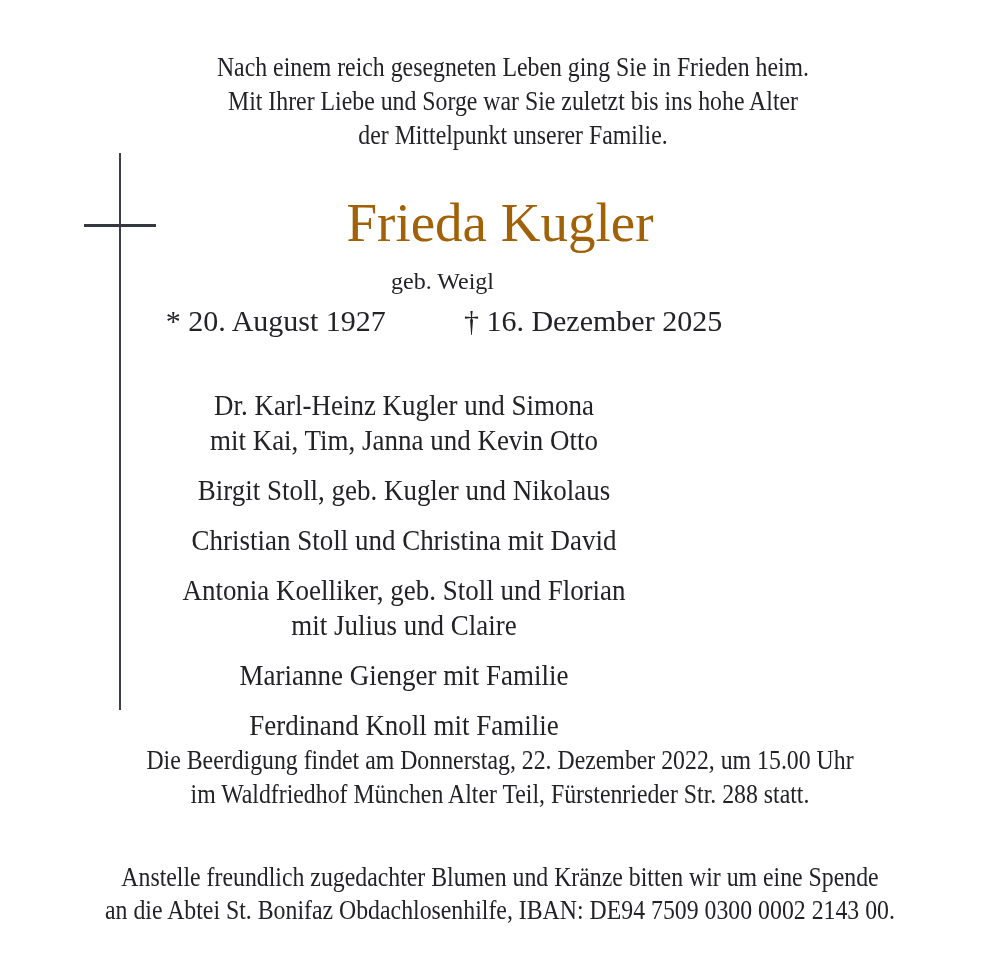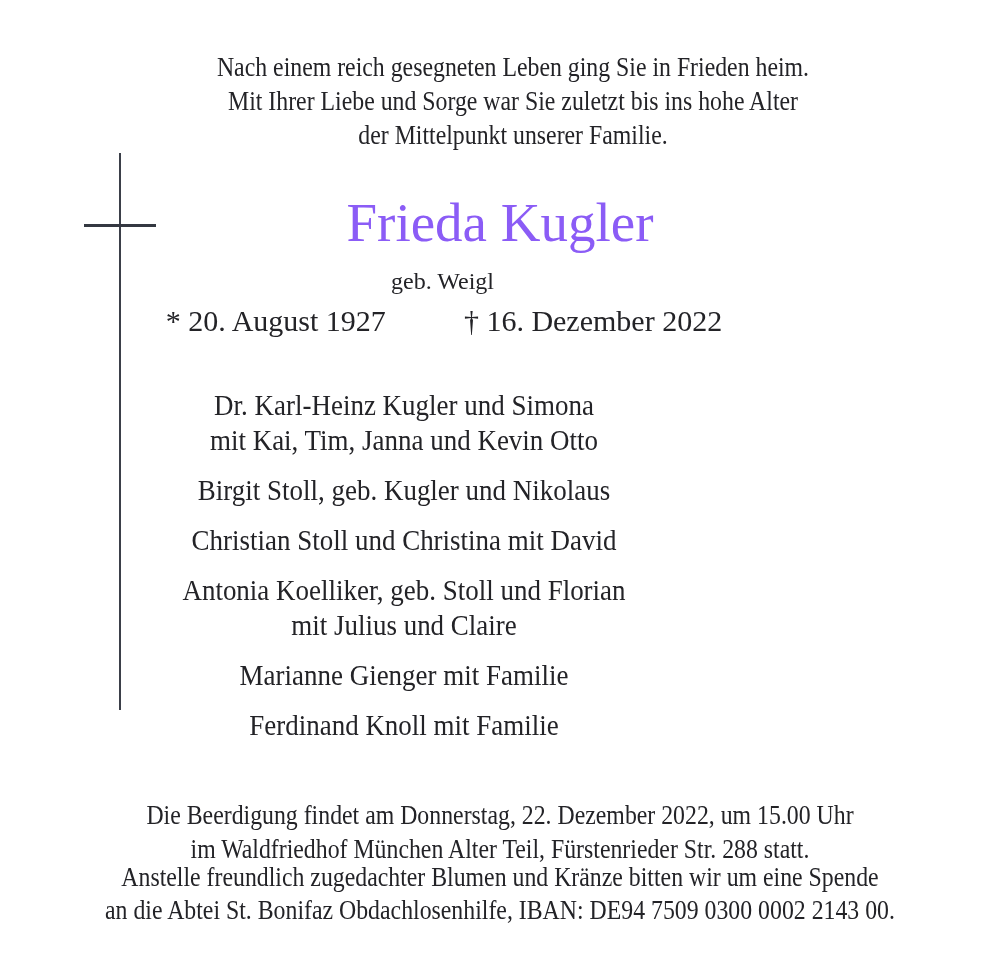--- a/index.html
+++ b/index.html
@@ -65,21 +65,21 @@
 
   .deceased-name {
     position: absolute;
     top: 190px;
     left: 0;
     width: 1000px;
     margin: 0;
     font-size: 55px;
     line-height: 66px;
     font-weight: normal;
-    color: #8b5cf6;
+    color: #a16207;
     text-align: center;
   }
   .maiden-name {
     position: absolute;
     top: 266px;
     left: 0;
     width: 885px;
     font-size: 24px;
     line-height: 30px;
   }
@@ -105,21 +105,21 @@
     width: 808px;
     font-size: 29px;
     line-height: 35px;
   }
   .mourner-group {
     margin-bottom: 15px;
   }
 
   .funeral-info {
     position: absolute;
-    top: 798px;
+    top: 743px;
     left: 0;
     width: 1000px;
     font-size: 28px;
     line-height: 34px;
   }
   .donation-info {
     position: absolute;
     top: 849px;
     left: 0;
     width: 1000px;
@@ -141,21 +141,21 @@
 
   <div class="cross">
     <div class="cross-vertical"></div>
     <div class="cross-horizontal"></div>
   </div>
 
   <h1 class="deceased-name centered-line">Frieda Kugler</h1>
   <div class="maiden-name centered-line">geb. Weigl</div>
   <div class="life-dates">
     <span>* 20. August 1927</span>
-    <span>† 16. Dezember 2022</span>
+    <span>† 16. Dezember 2025</span>
   </div>
 
   <div class="mourners">
     <div class="mourner-group">
       <div class="centered-line semi-condensed">Dr. Karl-Heinz Kugler und Simona</div>
       <div class="centered-line semi-condensed">mit Kai, Tim, Janna und Kevin Otto</div>
     </div>
     <div class="mourner-group">
       <div class="centered-line semi-condensed">Birgit Stoll, geb. Kugler und Nikolaus</div>
     </div>

